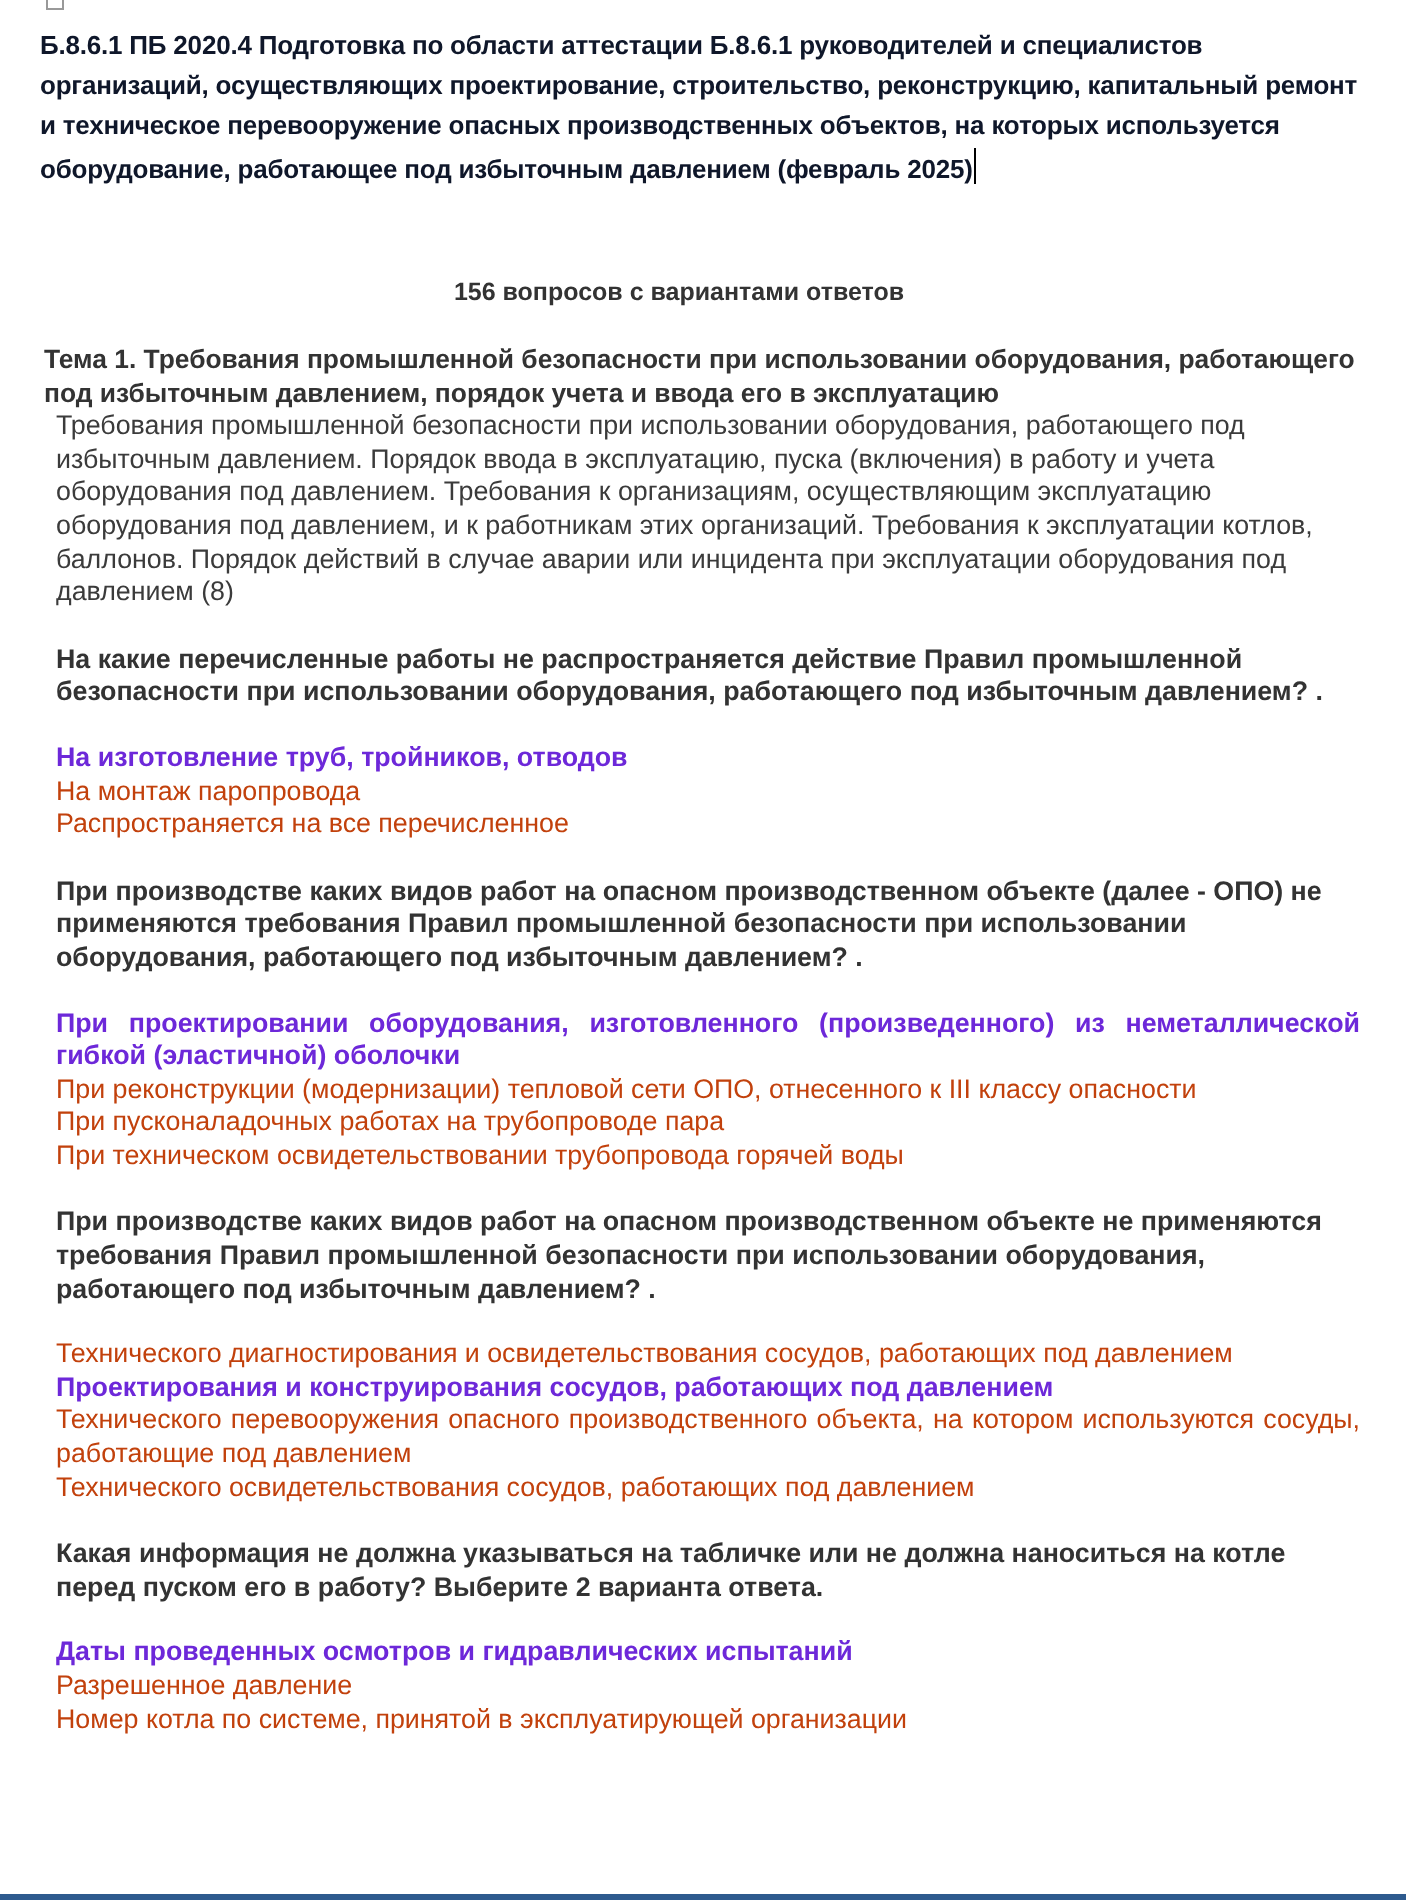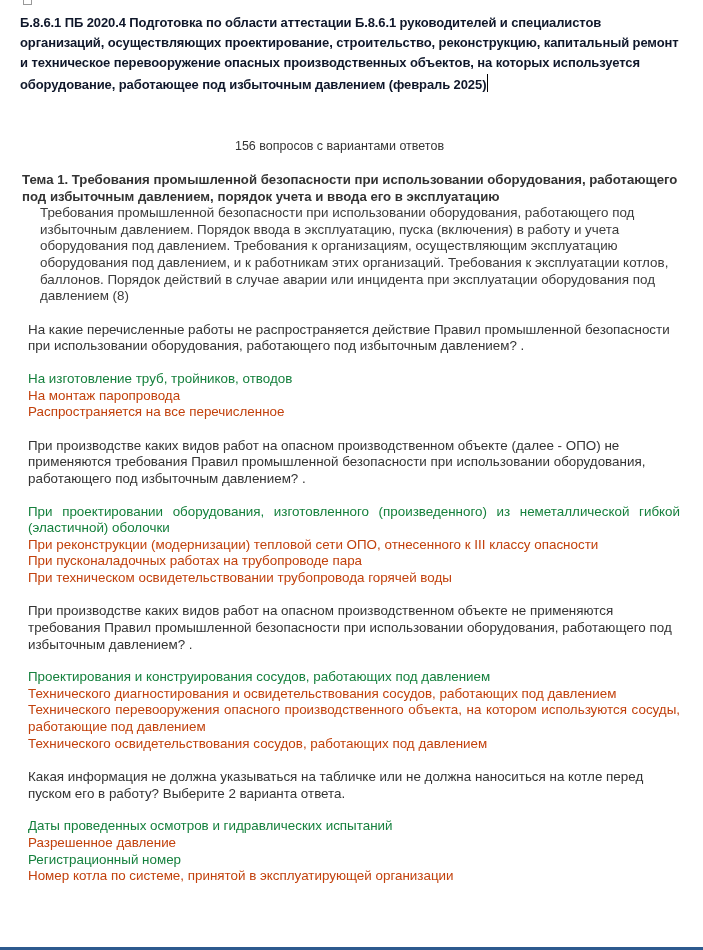--- a/index.html
+++ b/index.html
@@ -12,36 +12,36 @@
     border: 1px solid #999; background: #fff;
   }
   .doc-title {
     position: absolute; left: 20px; top: 13px; width: 663px;
     color: #0f172a; font-weight: bold;
     font-size: 13px; line-height: 20.2px; letter-spacing: -0.1px;
   }
   .caret { display: inline-block; width: 1px; height: 18px; background: #000; vertical-align: -3px; margin-left: 1px; }
   .doc-subtitle {
     position: absolute; left: 0; top: 138px; width: 679px;
-    text-align: center; color: #333; font-weight: normal; font-size: 12.5px; line-height: 16px;
+    text-align: center; color: #333; font-weight: bold; font-size: 12.5px; line-height: 16px;
   }
   .content {
     position: absolute; left: 28px; top: 172px; width: 652px;
     font-size: 13.4px; line-height: 16.6px; color: #3b3b3b;
   }
   .topic-title {
     text-align: left; font-weight: bold; color: #333; font-size: 13.2px; line-height: 16.6px;
     margin-left: -6px; margin-right: -4px;
   }
-  .topic-desc { color: #3b3b3b; margin-left: 12px; }
+  .topic-desc { color: #3b3b3b; }
   .question {
-    font-weight: normal; color: #333; margin-top: 17px; margin-bottom: 16px;
+    font-weight: bold; color: #333; margin-top: 17px; margin-bottom: 16px;
   }
   .answer { color: #c2410c; text-align: justify; }
-  .answer.correct { color: #15803d; font-weight: normal; }
+  .answer.correct { color: #6d28d9; font-weight: bold; }
   .answer.justify-last { text-align: justify; text-align-last: left; }
   .bottom-bar {
     position: absolute; left: 0; top: 947px; width: 703px; height: 3px; background: #2d5a8e;
   }
 </style>
 </head>
 <body>
 
 <div class="corner-box"></div>
 
@@ -63,28 +63,27 @@
   <div>
     <div class="question">При производстве каких видов работ на опасном производственном объекте (далее - ОПО) не применяются требования Правил промышленной безопасности при использовании оборудования, работающего под избыточным давлением? .</div>
     <div class="answer correct justify-last">При проектировании оборудования, изготовленного (произведенного) из неметаллической гибкой (эластичной) оболочки</div>
     <div class="answer">При реконструкции (модернизации) тепловой сети ОПО, отнесенного к III классу опасности</div>
     <div class="answer">При пусконаладочных работах на трубопроводе пара</div>
     <div class="answer">При техническом освидетельствовании трубопровода горячей воды</div>
   </div>
 
   <div>
     <div class="question">При производстве каких видов работ на опасном производственном объекте не применяются требования Правил промышленной безопасности при использовании оборудования, работающего под избыточным давлением? .</div>
+    <div class="answer">Технического диагностирования и освидетельствования сосудов, работающих под давлением</div>
     <div class="answer correct">Проектирования и конструирования сосудов, работающих под давлением</div>
-    <div class="answer">Технического диагностирования и освидетельствования сосудов, работающих под давлением</div>
     <div class="answer justify-last">Технического перевооружения опасного производственного объекта, на котором используются сосуды, работающие под давлением</div>
     <div class="answer">Технического освидетельствования сосудов, работающих под давлением</div>
   </div>
 
   <div>
     <div class="question">Какая информация не должна указываться на табличке или не должна наноситься на котле перед пуском его в работу? Выберите 2 варианта ответа.</div>
     <div class="answer correct">Даты проведенных осмотров и гидравлических испытаний</div>
     <div class="answer">Разрешенное давление</div>
-    <div class="answer correct">Регистрационный номер</div>
     <div class="answer">Номер котла по системе, принятой в эксплуатирующей организации</div>
   </div>
 </div>
 
 <div class="bottom-bar"></div>
 
 </body></html>

